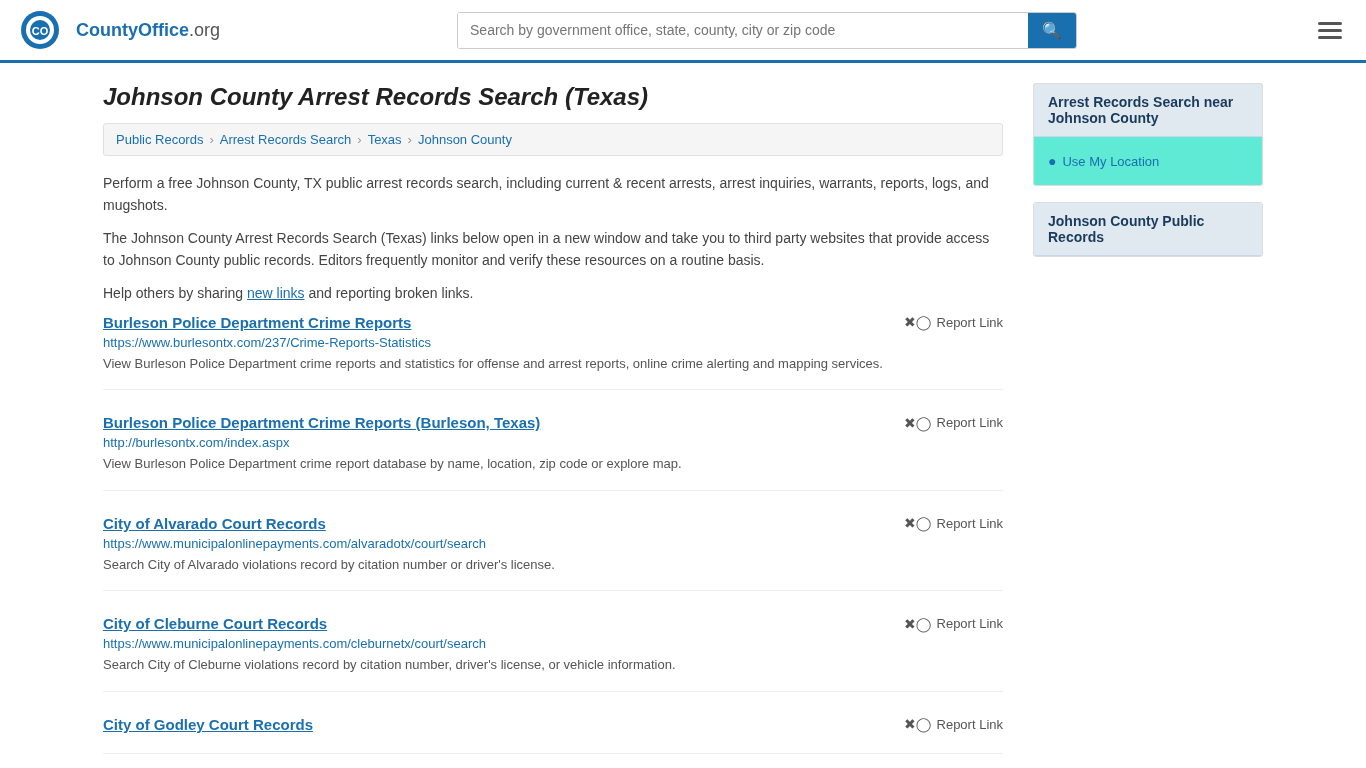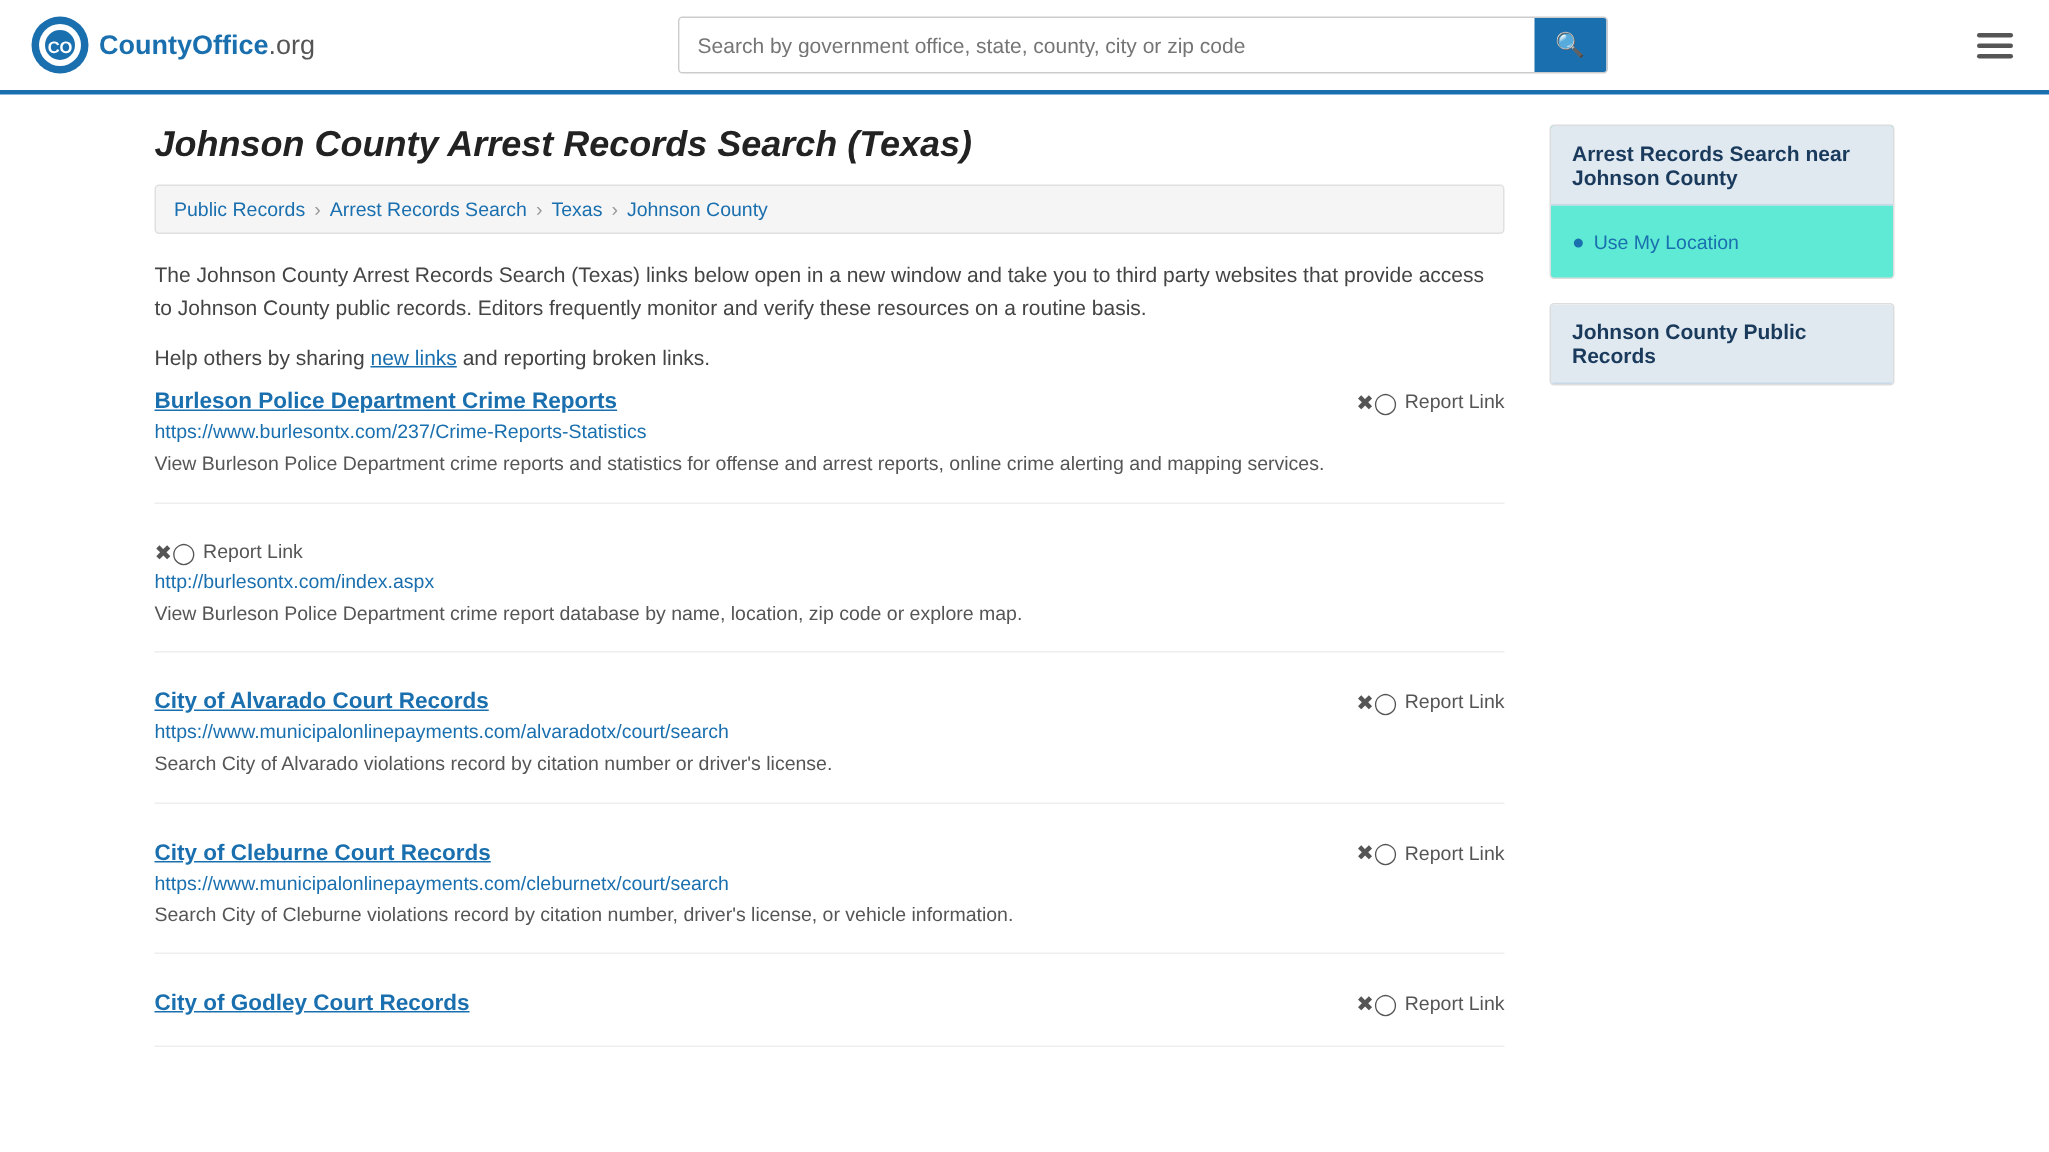--- a/index.html
+++ b/index.html
@@ -10,21 +10,21 @@
       background: #fff;
       border-bottom: 3px solid #1a6faf;
       padding: 10px 20px;
       display: flex;
       align-items: center;
       justify-content: space-between;
     }
     .logo-area {
       display: flex;
       align-items: center;
-      gap: 6px;
+      gap: 16px;
     }
     .logo-icon {
       width: 40px;
       height: 40px;
     }
     .search-area {
       display: flex;
       align-items: center;
       flex: 1;
       max-width: 620px;
@@ -255,39 +255,41 @@
     <nav class="breadcrumb">
       <a href="#">Public Records</a>
       <span class="sep">›</span>
       <a href="#">Arrest Records Search</a>
       <span class="sep">›</span>
       <a href="#">Texas</a>
       <span class="sep">›</span>
       <a href="#">Johnson County</a>
     </nav>
 
+    <p class="desc-text">Perform a free Johnson County, TX public arrest records search, including current &amp; recent arrests, arrest inquiries, warrants, reports, logs, and mugshots.</p>
     <p class="desc-text">The Johnson County Arrest Records Search (Texas) links below open in a new window and take you to third party websites that provide access to Johnson County public records. Editors frequently monitor and verify these resources on a routine basis.</p>
     <p class="desc-text">
       Help others by sharing <a href="#">new links</a> and reporting broken links.
     </p>
 
     <div id="results-container">
         <div class="result-item">
       <div class="result-title-row">
         <span class="result-title">Burleson Police Department Crime Reports</span>
         <span class="report-link">
           <span class="report-icon">✖◯</span>
           Report Link
         </span>
       </div>
       <div class="result-url">https://www.burlesontx.com/237/Crime-Reports-Statistics</div>
       <div class="result-desc">View Burleson Police Department crime reports and statistics for offense and arrest reports, online crime alerting and mapping services.</div>
     </div>
         <div class="result-item">
       <div class="result-title-row">
+        <span class="result-title">Burleson Police Department Crime Reports (Burleson, Texas)</span>
         <span class="report-link">
           <span class="report-icon">✖◯</span>
           Report Link
         </span>
       </div>
       <div class="result-url">http://burlesontx.com/index.aspx</div>
       <div class="result-desc">View Burleson Police Department crime report database by name, location, zip code or explore map.</div>
     </div>
         <div class="result-item">
       <div class="result-title-row">

